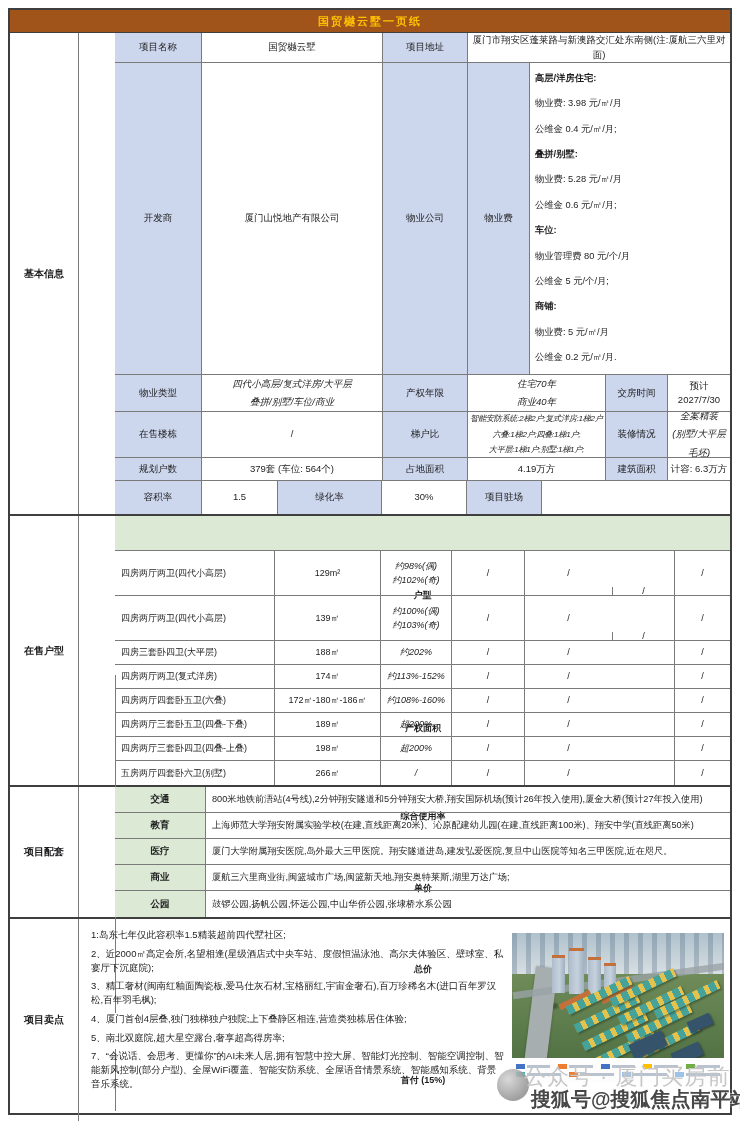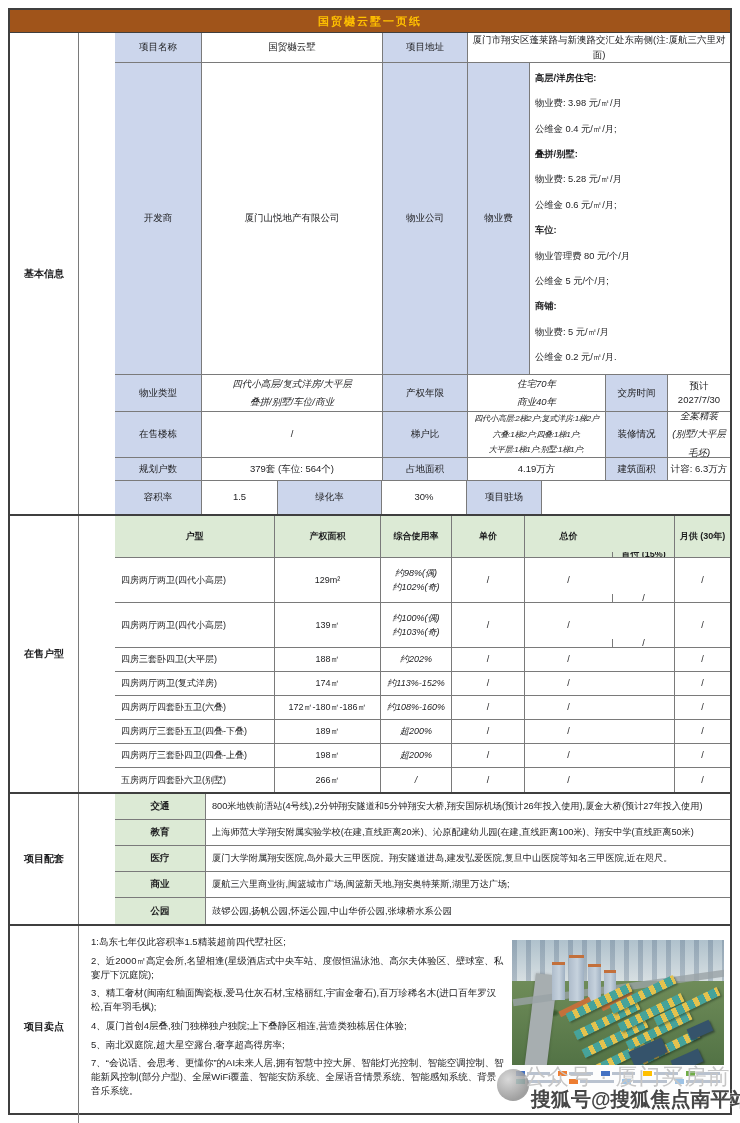--- a/index.html
+++ b/index.html
@@ -56,21 +56,21 @@
 
   .fee-value {
     flex-direction: column; align-items: flex-start; justify-content: space-between;
     text-align: left; padding: 9px 5px; font-size: 9.3px;
   }
   .fee-line { white-space: nowrap; }
   .fee-bold { font-weight: bold; }
 
   .u-row { display: flex; border-bottom: 1px solid var(--grid, #7a7a7a); height: 24px; }
   .u-row.tall { height: 45px; }
-  .u-head { height: 42px; background: var(--green, #dcead5); font-weight: 600; }
+  .u-head { height: 35px; background: var(--green, #dcead5); font-weight: 600; flex-direction: column; }
   .u-cell {
     border-left: 1px solid var(--grid, #7a7a7a);
     display: flex; align-items: center; justify-content: center;
     text-align: center; font-size: 9px; overflow: hidden; line-height: 1.6; padding: 0 2px;
   }
   .u-row .u-cell:first-child { border-left: none; }
   .u-cell.left { justify-content: flex-start; text-align: left; padding-left: 6px; }
   .c-name{flex:0 0 159px;} .c-area{flex:0 0 106px;} .c-usage{flex:0 0 71px;}
   .c-price{flex:0 0 73px;} .c-total{flex:0 0 88px;} .c-down{flex:0 0 62px;margin-top:36px;} .c-month{flex:1;}
 
@@ -203,21 +203,21 @@
           <div class="cell label w-l2">产权年限</div>
           <div class="cell w-v2 pre lh2">住宅70年
 商业40年</div>
           <div class="cell label w-l3">交房时间</div>
           <div class="cell w-v3">预计2027/7/30</div>
         </div>
         <div class="row r4">
           <div class="cell label w-l1">在售楼栋</div>
           <div class="cell w-v1">/</div>
           <div class="cell label w-l2">梯户比</div>
-          <div class="cell w-v2 pre cell-ratio">四代小高层:2梯2户;复式洋房:1梯2户
+          <div class="cell w-v2 pre cell-ratio">智能安防系统:2梯2户;复式洋房:1梯2户
 六叠:1梯2户;四叠:1梯1户;
 大平层:1梯1户;别墅:1梯1户;</div>
           <div class="cell label w-l3">装修情况</div>
           <div class="cell w-v3 pre lh2">全案精装
 (别墅/大平层毛坯)</div>
         </div>
         <div class="row r5">
           <div class="cell label w-l1">规划户数</div>
           <div class="cell w-v1">379套 (车位: 564个)</div>
           <div class="cell label w-l2">占地面积</div>

